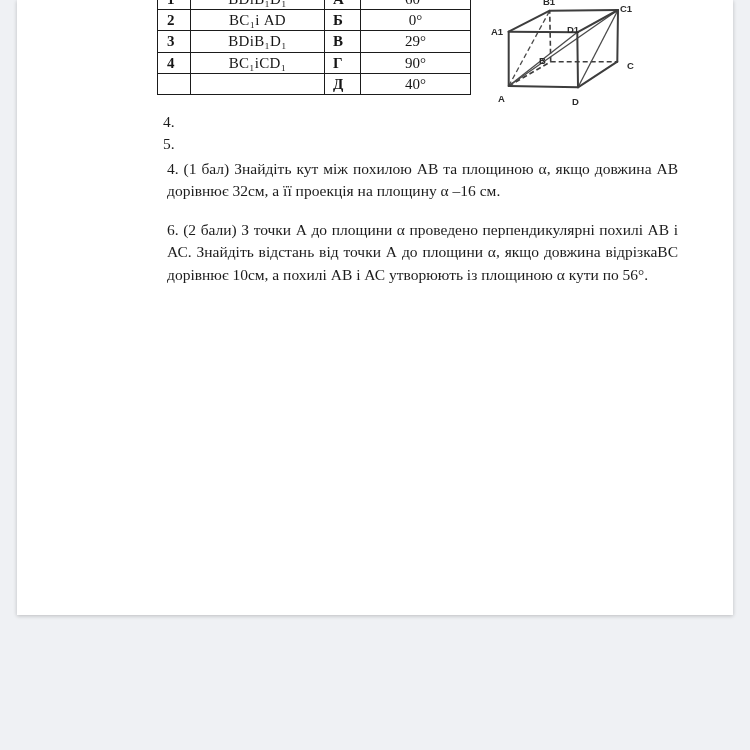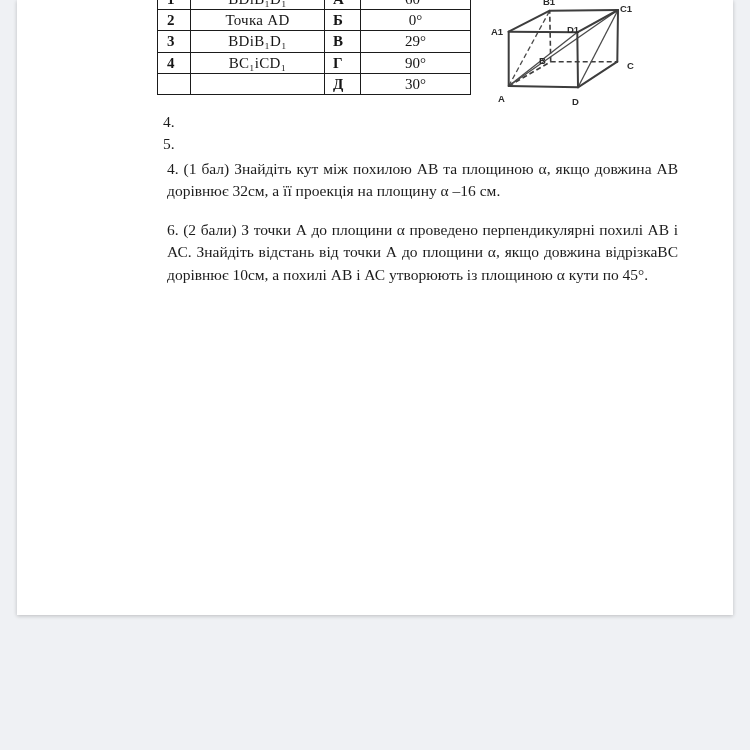--- a/index.html
+++ b/index.html
@@ -108,41 +108,41 @@
       </colgroup>
       <tbody>
         <tr>
           <td class="t-num">1</td>
           <td class="t-pair">BDіB₁D₁</td>
           <td class="t-letter">А</td>
           <td class="t-angle">60°</td>
         </tr>
         <tr>
           <td class="t-num">2</td>
-          <td class="t-pair">Точка AD</td>
+          <td class="t-pair">BC₁і AD</td>
           <td class="t-letter">Б</td>
           <td class="t-angle">0°</td>
         </tr>
         <tr>
           <td class="t-num">3</td>
           <td class="t-pair">BDіB₁D₁</td>
           <td class="t-letter">В</td>
           <td class="t-angle">29°</td>
         </tr>
         <tr>
           <td class="t-num">4</td>
           <td class="t-pair">BC₁іCD₁</td>
           <td class="t-letter">Г</td>
           <td class="t-angle">90°</td>
         </tr>
         <tr>
           <td class="t-num"></td>
           <td class="t-pair"></td>
           <td class="t-letter">Д</td>
-          <td class="t-angle">30°</td>
+          <td class="t-angle">40°</td>
         </tr>
       </tbody>
     </table>
 
     <div class="figure-wrap">
       <svg width="170" height="118" viewBox="0 0 170 118">
 
         <line class="hidden" x1="31.7" y1="94" x2="73.7" y2="69.7"></line>
         <line class="hidden" x1="73.7" y1="69.7" x2="140.3" y2="69.7"></line>
         <line class="hidden" x1="73.7" y1="69.7" x2="72.7" y2="18.7"></line>
@@ -170,17 +170,17 @@
         <text class="fig-label" x="150" y="77">C</text>
         <text class="fig-label" x="21" y="110">A</text>
         <text class="fig-label" x="95" y="113">D</text>
       </svg>
     </div>
 
     <div class="doc-text">
       <div class="answer-line">4.</div>
       <div class="answer-line">5.</div>
       <p class="problem first">4. (1 бал) Знайдіть кут між похилою АВ та площиною α, якщо довжина АВ дорівнює 32см, а її проекція на площину α –16 см.</p>
-      <p class="problem gap">6. (2 бали) З точки А до площини α проведено перпендикулярні похилі АВ і АС. Знайдіть відстань від точки А до площини α, якщо довжина відрізкаВС дорівнює 10см, а похилі АВ і АС утворюють із площиною α кути по 45°.</p>
+      <p class="problem gap">6. (2 бали) З точки А до площини α проведено перпендикулярні похилі АВ і АС. Знайдіть відстань від точки А до площини α, якщо довжина відрізкаВС дорівнює 10см, а похилі АВ і АС утворюють із площиною α кути по 56°.</p>
     </div>
 
   </div>
 </div>
 
 </body></html>

